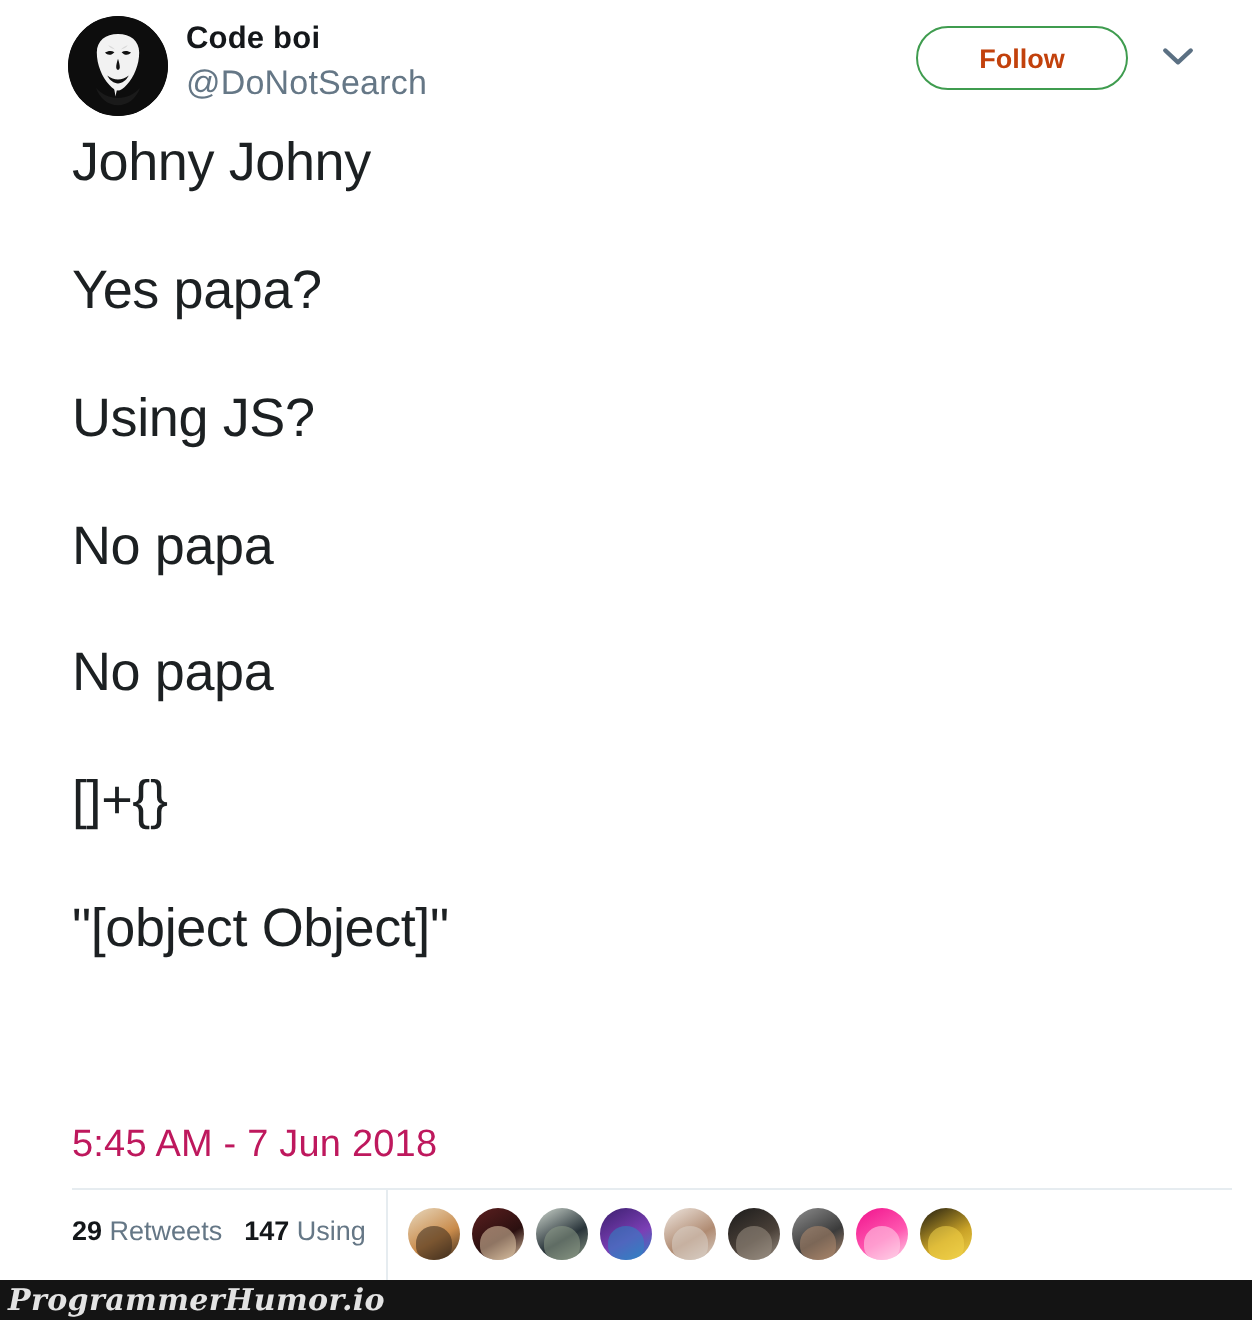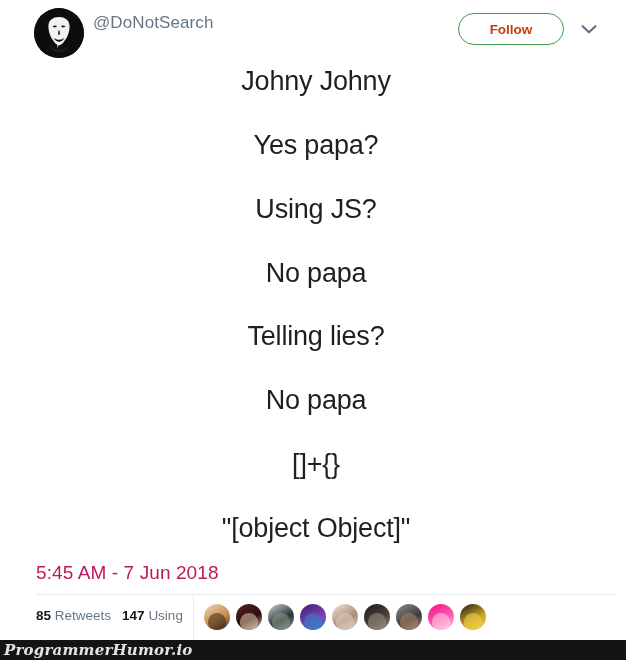--- a/index.html
+++ b/index.html
@@ -94,21 +94,20 @@
     width: 560px;
   }
   .tweet-line {
     font-size: 27px;
     font-weight: 300;
     color: #1c2022;
     line-height: 1.18;
     margin: 0 0 32px 0;
     letter-spacing: -0.2px;
     white-space: pre;
-    text-align: center;
   }
 
   
   .timestamp {
     position: absolute;
     left: 36px; top: 562px;
     font-size: 19px;
     color: #be185d;
     letter-spacing: 0.1px;
   }
@@ -195,52 +194,52 @@
           <path d="M25 21.4c.5 1.6.9 3.1.9 4.2 0 .8-.5 1.3-.9 1.3s-.9-.5-.9-1.3c0-1.1.4-2.6.9-4.2z" fill="#111"></path>
           <path d="M19.6 29.8c1.8 1.4 3.6 2 5.4 2s3.6-.6 5.4-2c-1.4 2.6-3.3 3.9-5.4 3.9s-4-1.3-5.4-3.9z" fill="#111"></path>
           <path d="M22.6 34.6c.5 1.8.9 3.6 1.1 5.6.5-1.9.9-3.8 1.2-5.6-.8.2-1.6.2-2.3 0z" fill="#f2f2f2"></path>
           <path d="M20.1 14.6c1.4.5 2.6 1.2 3.5 2.1-1.5-.3-2.8-1-3.5-2.1zM29.9 14.6c-1.4.5-2.6 1.2-3.5 2.1 1.5-.3 2.8-1 3.5-2.1z" fill="#d8d8d8"></path>
           <path d="M14 36c3 3.3 6.9 5 11 5s8-1.7 11-5c-2 5.5-6.2 8.6-11 8.6S16 41.5 14 36z" fill="#1a1a1a"></path>
         </svg>
       </span>
     </div>
 
     <div class="author-block">
+      <div class="author-name">Code boi</div>
       <div class="author-handle">@DoNotSearch</div>
     </div>
 
     <div class="follow-button">Follow</div>
 
     <div class="caret-button">
       <span>
         <svg width="16" height="11" viewBox="0 0 16 11">
           <path d="M1.6 2.2 L8 8.2 L14.4 2.2" fill="none" stroke="#5b7083" stroke-width="2.1" stroke-linecap="round" stroke-linejoin="round"></path>
         </svg>
       </span>
     </div>
   </div>
 
   <div class="tweet-body">
     <p class="tweet-line">Johny Johny</p>
     <p class="tweet-line">Yes papa?</p>
     <p class="tweet-line">Using JS?</p>
     <p class="tweet-line">No papa</p>
-    <p class="tweet-line">Telling lies?</p>
     <p class="tweet-line">No papa</p>
     <p class="tweet-line">[]+{}</p>
     <p class="tweet-line">"[object Object]"</p>
   </div>
 
   <div class="timestamp">5:45 AM - 7 Jun 2018</div>
 
   <div class="divider-h"></div>
   <div class="divider-v"></div>
 
   <div class="stats">
-    <span class="stat-group"><span class="num">85</span> <span>Retweets</span></span><span class="stat-group"><span class="num">147</span> <span>Using</span></span>
+    <span class="stat-group"><span class="num">29</span> <span>Retweets</span></span><span class="stat-group"><span class="num">147</span> <span>Using</span></span>
   </div>
 
   <div class="faces">
       <div class="face" style="background: linear-gradient(150deg, rgb(232, 217, 191) 0%, rgb(201, 139, 75) 58%, rgb(58, 42, 28) 100%);">
         <i style="left: 4px; top: 9px; width: 18px; height: 17px; border-radius: 50% 50% 40% 40%; background: rgb(58, 42, 28); opacity: 0.55;"></i>
       </div>
       <div class="face" style="background: linear-gradient(150deg, rgb(92, 31, 31) 0%, rgb(43, 16, 16) 58%, rgb(226, 201, 168) 100%);">
         <i style="left: 4px; top: 9px; width: 18px; height: 17px; border-radius: 50% 50% 40% 40%; background: rgb(226, 201, 168); opacity: 0.55;"></i>
       </div>
       <div class="face" style="background: linear-gradient(150deg, rgb(207, 216, 207) 0%, rgb(41, 52, 58) 58%, rgb(140, 154, 134) 100%);">

